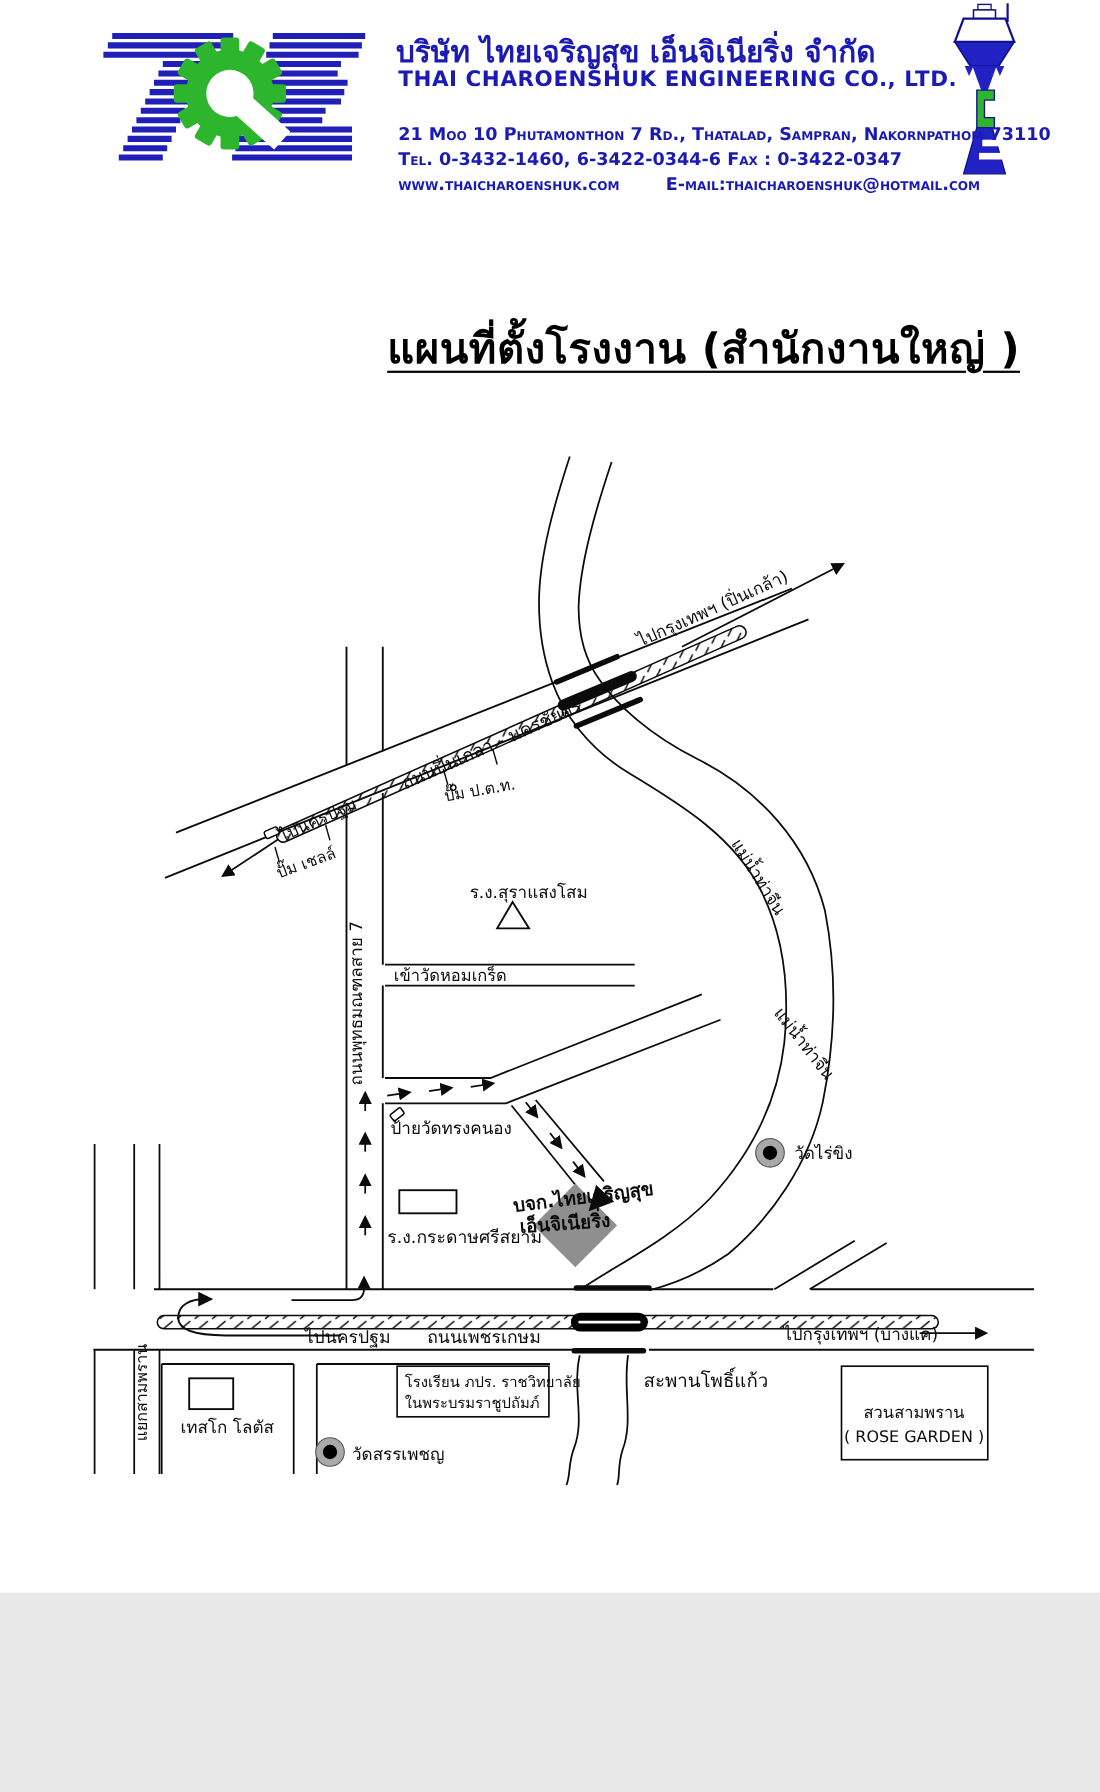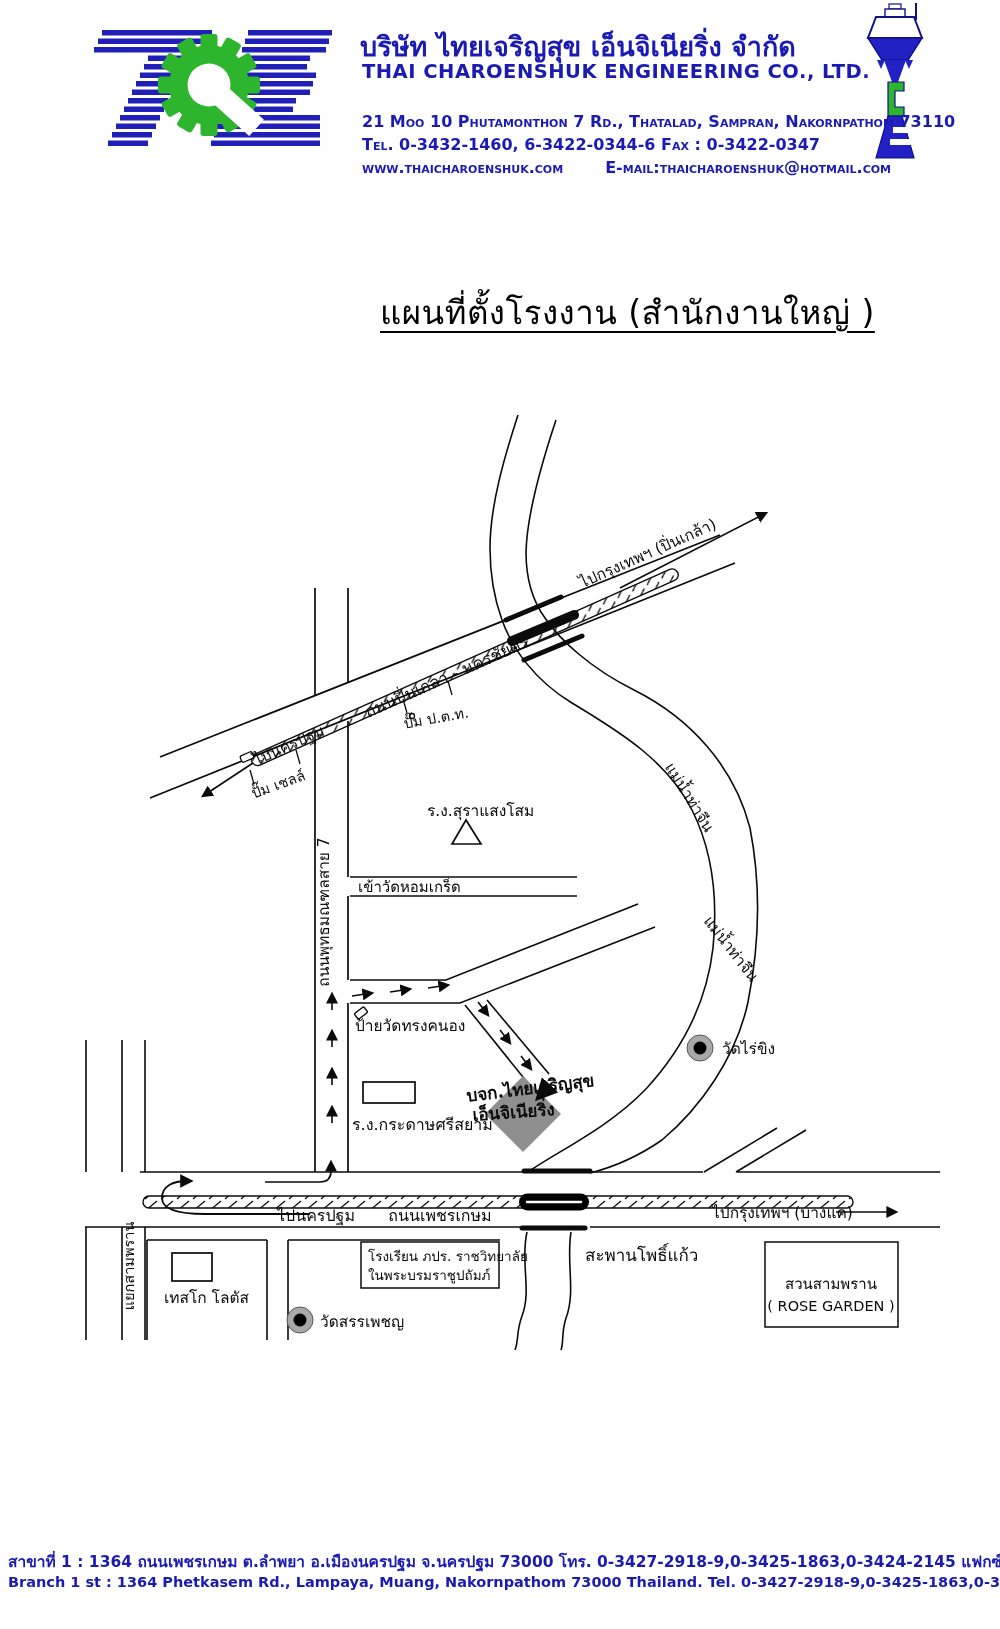--- a/index.html
+++ b/index.html
@@ -1,23 +1,23 @@
 <!DOCTYPE html>
 <html><head>
 <meta charset="utf-8">
 <style>
   html,body{margin:0;padding:0;background:#e8e8e8;}
-  .page{position:relative;width:1000px;height:1629px;background:#ffffff;overflow:hidden;
+  .page{position:relative;width:1000px;height:1448px;background:#ffffff;overflow:hidden;
         font-family:"DejaVu Sans","Liberation Sans",sans-serif;}
   .abs{position:absolute;}
   .blue{color:#1b1bb4;}
   .hdr{font-weight:bold;white-space:nowrap;}
   .sc{font-variant:small-caps;}
-  .title{font-size:33px;color:#000;font-weight:400;letter-spacing:.5px;
-         text-decoration:underline;text-decoration-thickness:2px;text-underline-offset:7px;white-space:nowrap;margin-left:28px;}
+  .title{font-size:38px;color:#000;font-weight:700;letter-spacing:.5px;
+         text-decoration:underline;text-decoration-thickness:2px;text-underline-offset:7px;white-space:nowrap;}
   .footer-line{font-weight:bold;white-space:nowrap;}
   svg text{fill:#0b0b0b;font-family:"DejaVu Sans","Liberation Sans",sans-serif;}
   svg .lbl{font-size:15.5px;}
 </style>
 </head>
 <body>
 
 <div class="page">
 
   <svg class="abs" style="left:90px;top:22px" width="255" height="135" viewBox="92 25 255 135">

